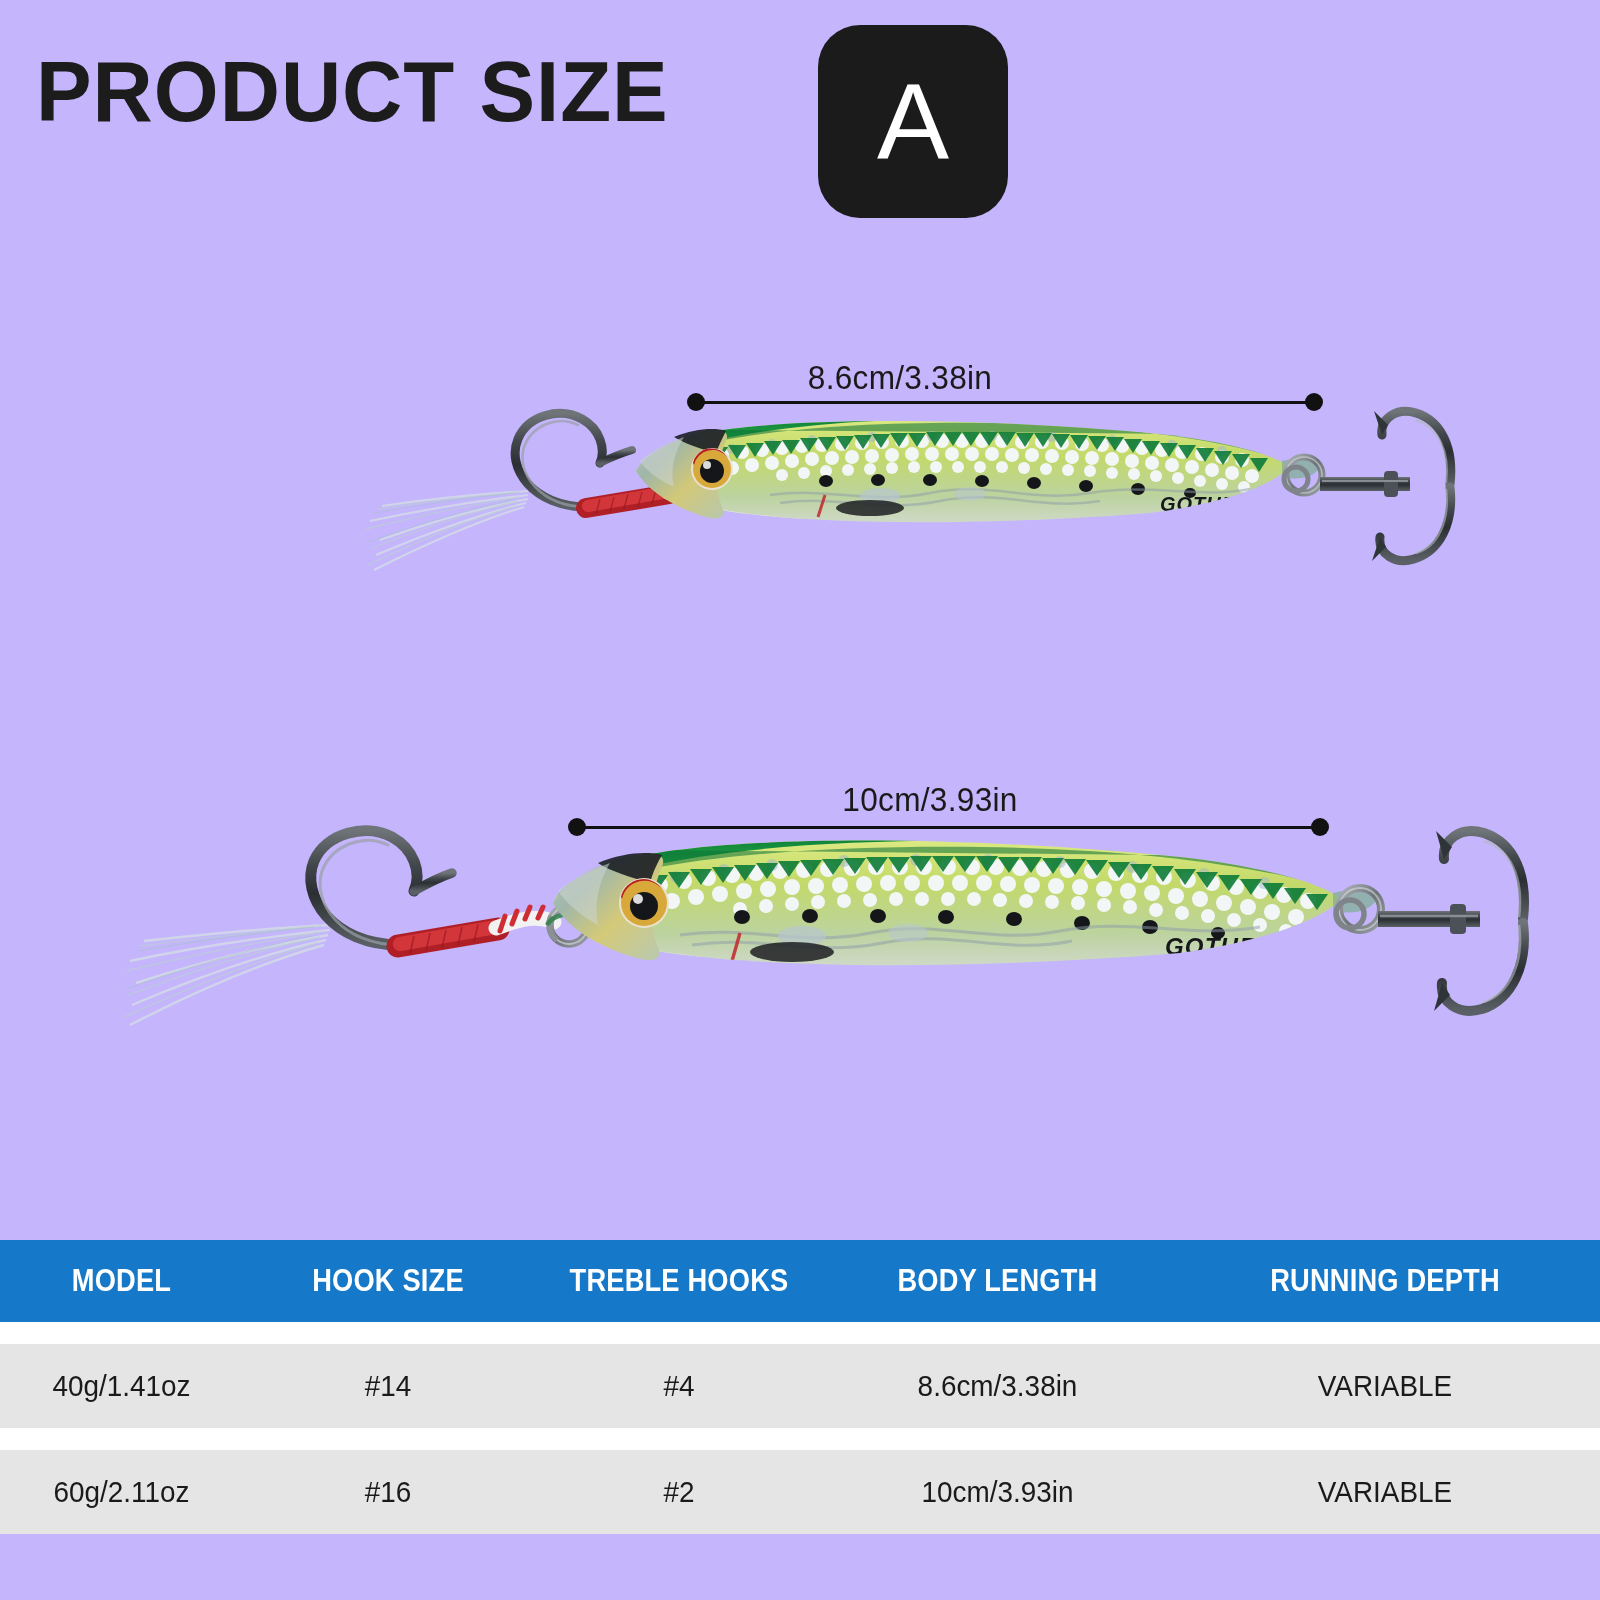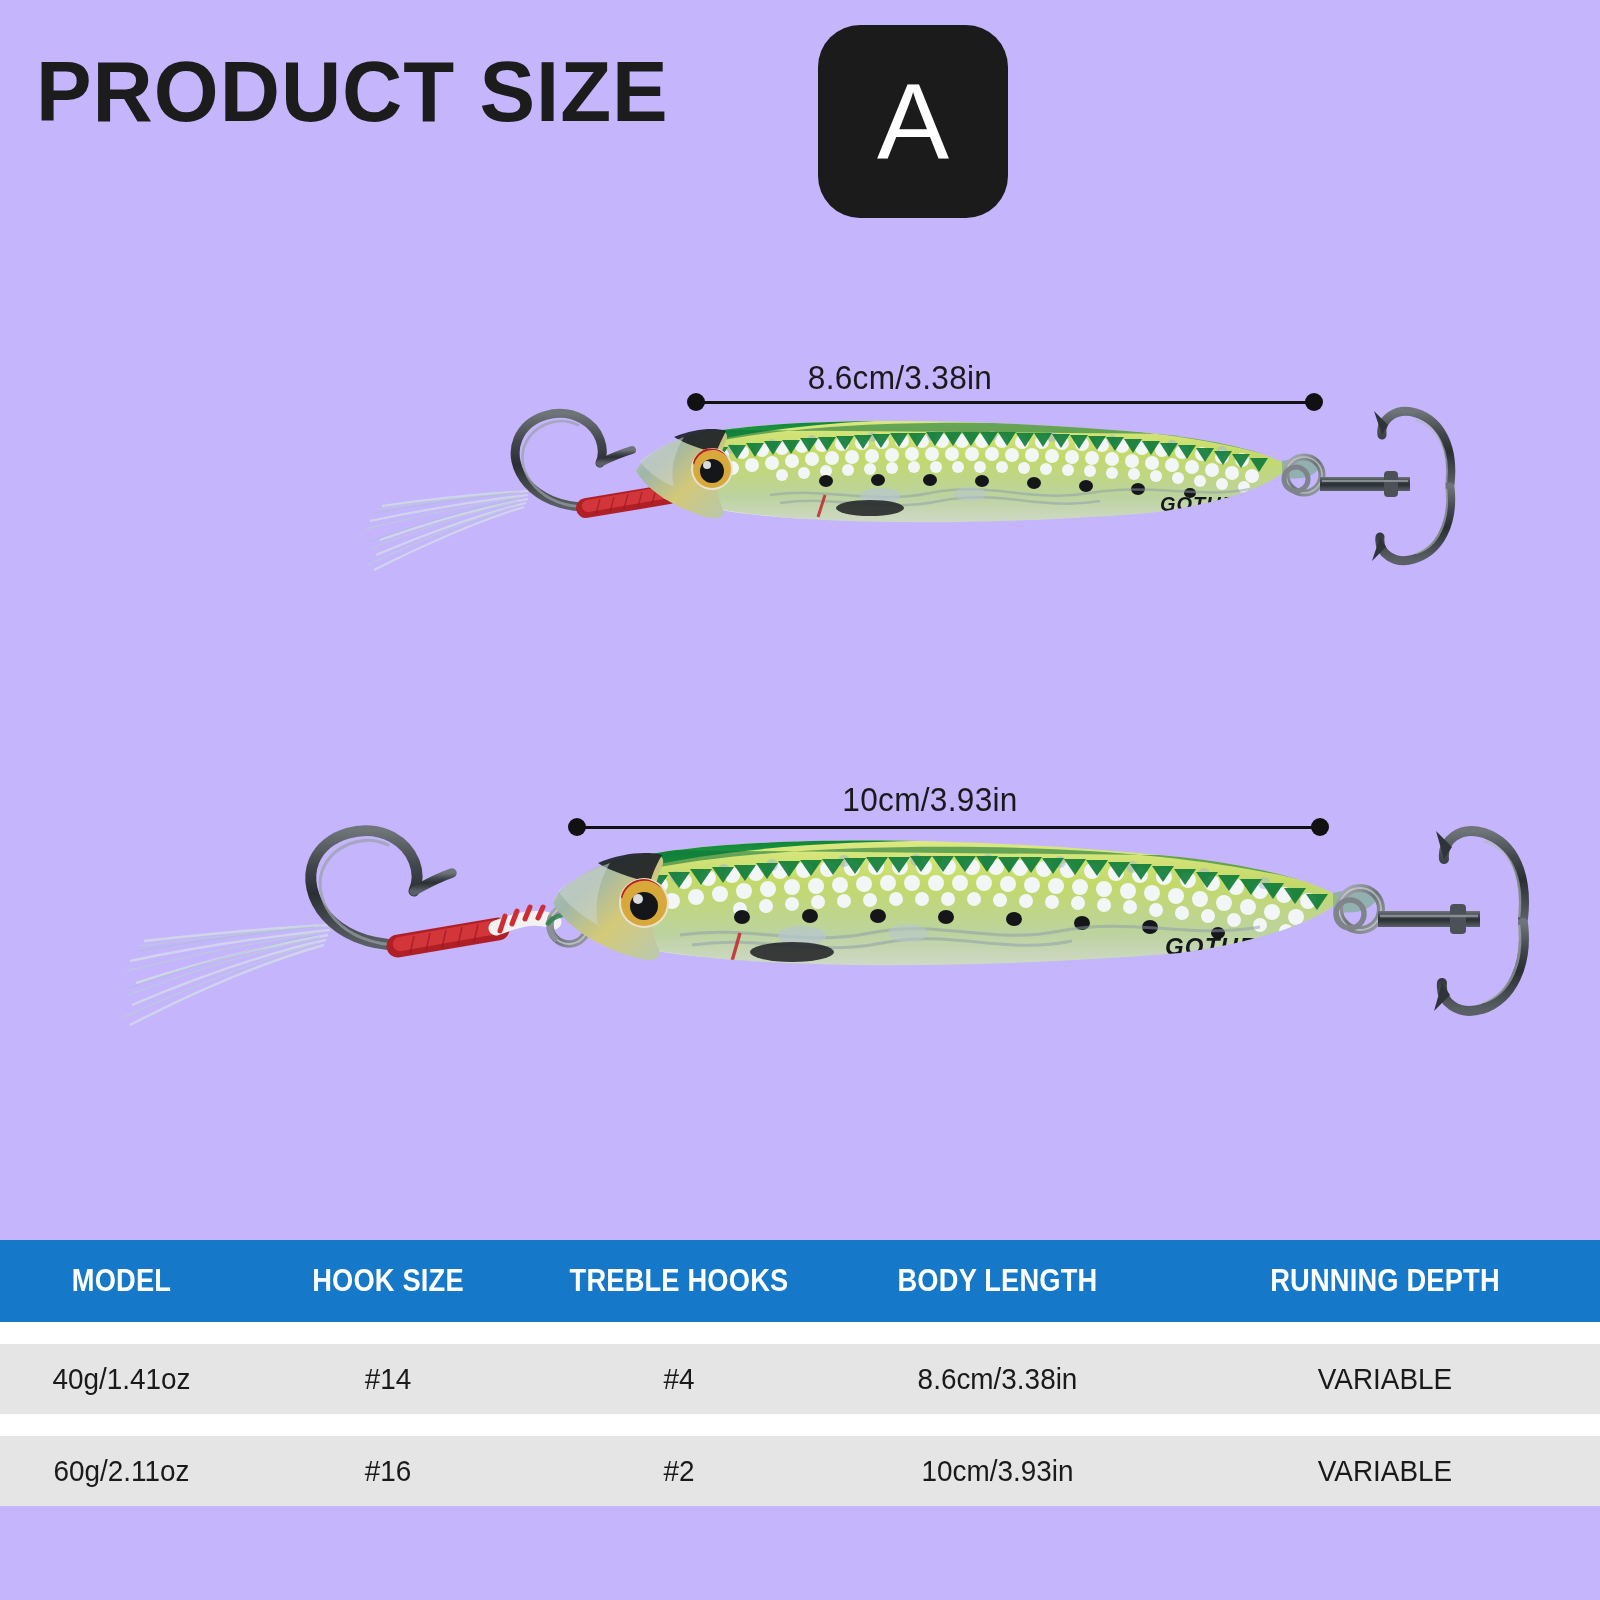--- a/index.html
+++ b/index.html
@@ -57,21 +57,21 @@
     display: flex; width: 1600px; height: 82px;
     background: #1578c8; align-items: center;
   }
   .spec-head .cell {
     color: #ffffff; font-size: 31px; font-weight: 700;
     text-align: center; letter-spacing: 0.2px;
     transform: scaleX(0.88); transform-origin: center;
     white-space: nowrap;
   }
   .spec-row {
-    display: flex; width: 1600px; height: 70px;
+    display: flex; width: 1600px; height: 84px;
     background: #e5e5e5; align-items: center;
   }
   .spec-row .cell {
     color: #1a1a1a; font-size: 30px; font-weight: 400;
     text-align: center; white-space: nowrap;
     transform: scaleX(0.93); transform-origin: center;
   }
   .spec-gap { height: 22px; background: #ffffff; width: 1600px; }
   .c0 { width: 243px; }
   .c1 { width: 290px; }

